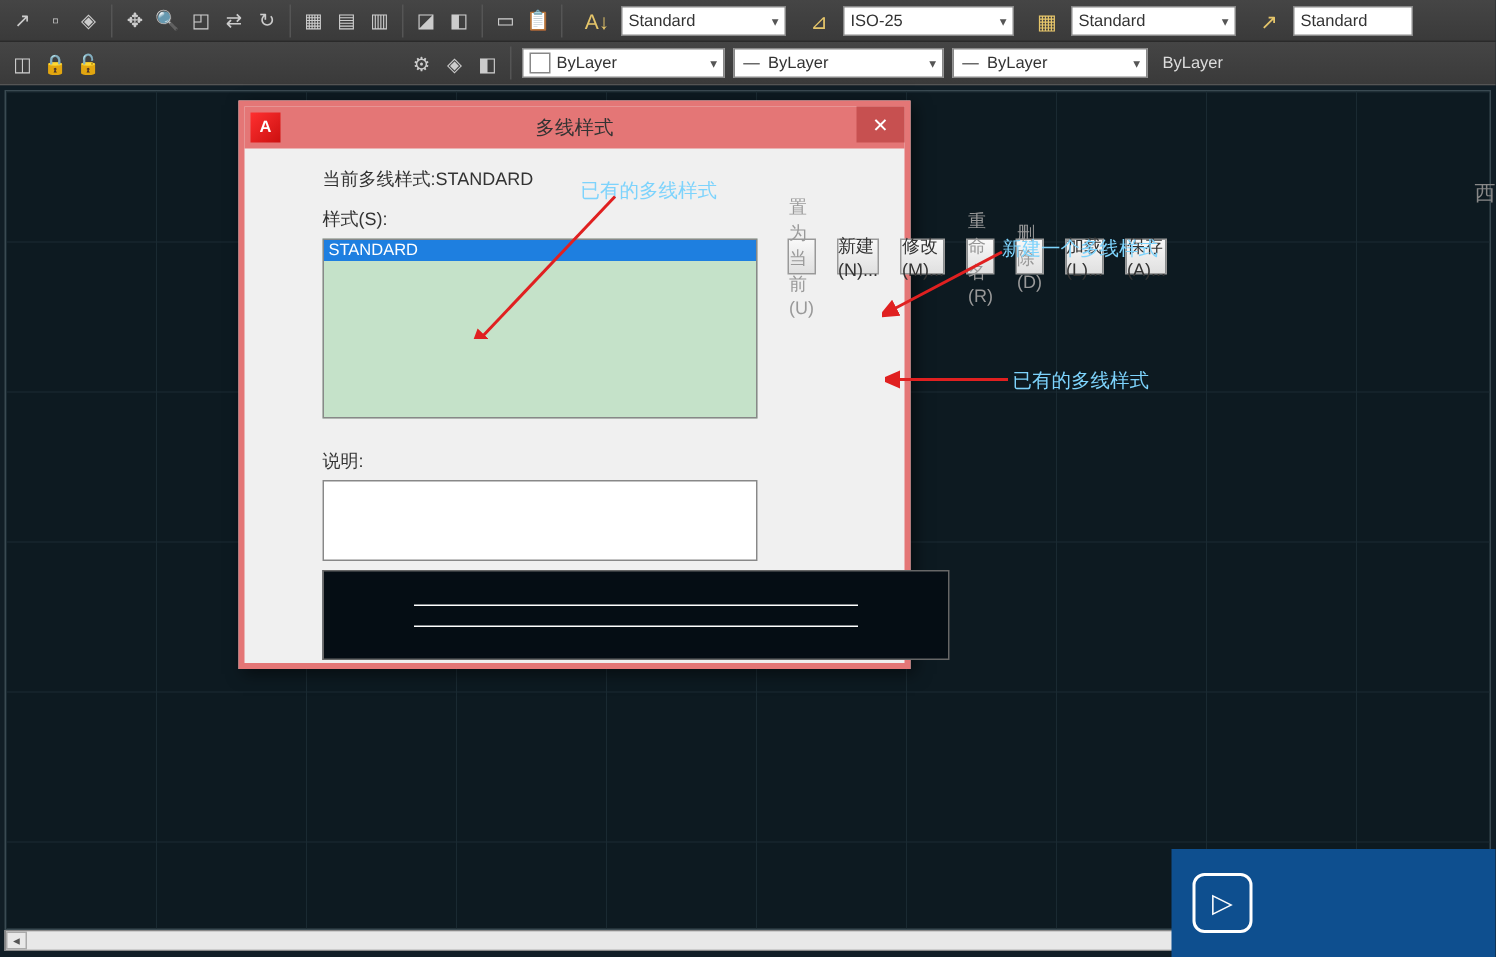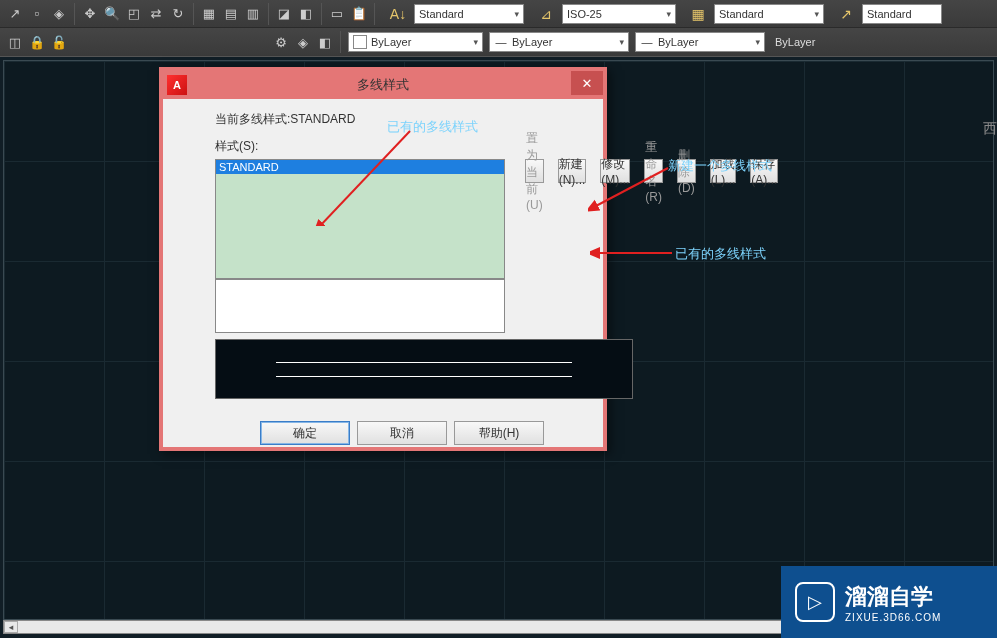--- a/index.html
+++ b/index.html
@@ -406,43 +406,39 @@
   </div>
   <div class="dialog-body">
     <div class="dlg-label">当前多线样式:STANDARD</div>
     <div class="dlg-label" style="margin-top:10px">样式(S):</div>
 
     <div class="dlg-row">
       <div class="dlg-left">
         <div class="styles-list">
           <div class="selected">STANDARD</div>
         </div>
+        <div class="dlg-label" style="margin-top:20px">说明:</div>
         <div class="desc-box"></div>
       </div>
       <div class="dlg-right">
         <div class="btn disabled">置为当前(U)</div>
         <div class="btn">新建(N)...</div>
         <div class="btn">修改(M)...</div>
         <div class="btn disabled">重命名(R)</div>
         <div class="btn disabled">删除(D)</div>
         <div class="btn">加载(L)...</div>
         <div class="btn">保存(A)...</div>
       </div>
     </div>
 
     <div class="preview-box">
       <div class="preview-line" style="top:22px"></div>
       <div class="preview-line" style="top:36px"></div>
     </div>
 
-    <div class="bottom-buttons">
-      <div class="btn default">确定</div>
-      <div class="btn">取消</div>
-      <div class="btn">帮助(H)</div>
-    </div>
   </div>
 </div>
 
 <div class="annotation" style="left:387px;top:118px">已有的多线样式</div>
 <div class="annotation" style="left:668px;top:157px">新建一个多线样式</div>
 <div class="annotation" style="left:675px;top:245px">已有的多线样式</div>
 
 <svg class="arrow-svg" style="left:310px;top:126px;width:130px;height:100px">
   <defs>
       <marker id="ah1" markerWidth="10" markerHeight="10" refX="2" refY="3" orient="auto">
@@ -463,17 +459,13 @@
   <defs>
       <marker id="ah3" markerWidth="10" markerHeight="10" refX="2" refY="3" orient="auto">
         <path d="M0,0 L0,6 L7,3 z" fill="#e02020"></path>
       </marker>
     </defs>
   <line x1="82" y1="7" x2="6" y2="7" stroke="#e02020" stroke-width="2" marker-end="url(#ah3)"></line>
 </svg>
 
 <div class="watermark">
   <div class="watermark-icon">▷</div>
-  <div class="watermark-text">
-    <div class="wm-main">溜溜自学</div>
-    <div class="wm-sub">ZIXUE.3D66.COM</div>
-  </div>
 </div>
 
 </body></html>

